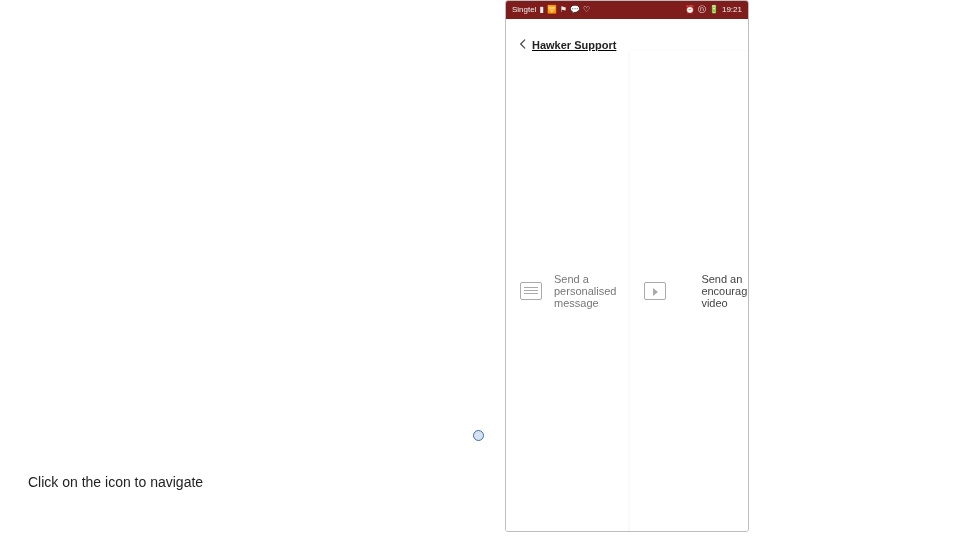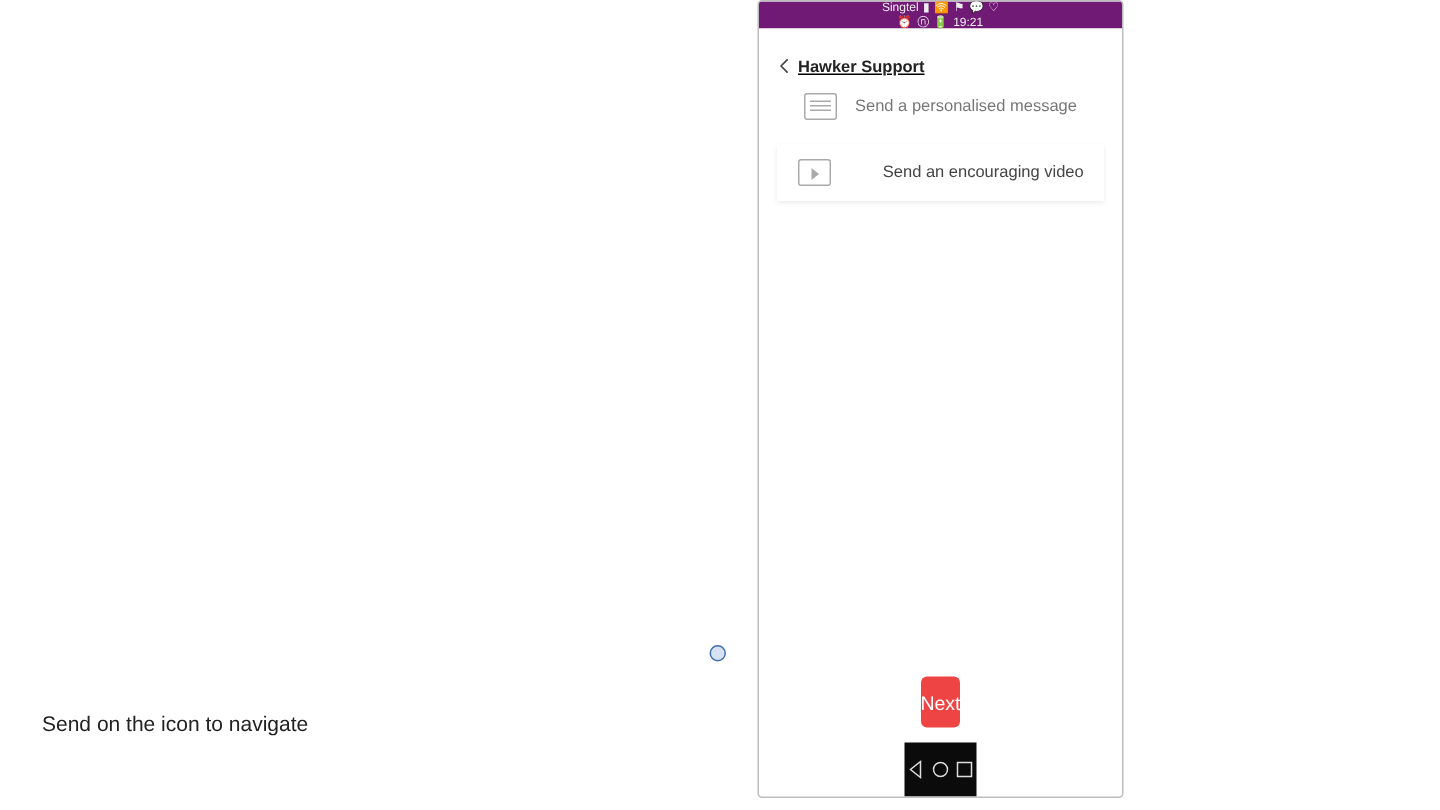--- a/index.html
+++ b/index.html
@@ -9,55 +9,55 @@
   
   .slide-title { position: absolute; left: 28px; top: 408px; font-size: 48px; font-weight: 400; letter-spacing: 2px; color: #111; }
   .slide-sub   { position: absolute; left: 28px; top: 474px; font-size: 14px; color: #222; }
 
   
   .dot { position: absolute; left: 473px; top: 430px; width: 11px; height: 11px; border-radius: 50%; border: 1.5px solid #3f6fb0; background: #d6e1f1; }
 
   
   .phone { position: absolute; left: 505px; top: 0; width: 244px; height: 532px; background: #fff; border: 1px solid #bdbdbd; border-radius: 3px; overflow: hidden; }
 
-  .statusbar { height: 18px; background: #701a75; color: #eee; display: flex; justify-content: space-between; align-items: center; padding: 0 6px; font-size: 8px; flex-direction: column; }
+  .statusbar { height: 18px; background: #7f1d1d; color: #eee; display: flex; justify-content: space-between; align-items: center; padding: 0 6px; font-size: 8px; }
   .statusbar .right { display: flex; gap: 3px; align-items: center; }
   .statusbar .left  { display: flex; gap: 3px; align-items: center; }
   .st-icon { display: inline-block; line-height: 1; }
 
   .topbar { height: 32px; display: flex; align-items: flex-end; gap: 2px; padding: 0 10px; background: #fff; text-decoration: underline; }
   .chev { width: 14px; height: 14px; }
   .topbar-title { font-size: 11px; font-weight: 700; color: #222; }
 
   .divider { height: 1px; background: #e2e2e2; }
 
   .row { display: flex; align-items: center; gap: 12px; padding: 10px 14px; background: #fff; }
   .row.selected { box-shadow: 0 1px 3px rgba(0,0,0,0.08); gap: 35px; }
   .row .thumb { width: 22px; height: 18px; border: 1px solid #aaa; border-radius: 2px; position: relative; flex: 0 0 auto; background:#fff; }
   .thumb.msg::after { content:""; position:absolute; left:3px; top:4px; width:14px; height:1px; background:#aaa; box-shadow: 0 3px 0 #aaa, 0 6px 0 #aaa; }
   .thumb.video::before { content:""; position:absolute; left:8px; top:5px; width:0; height:0; border-left:5px solid #aaa; border-top:4px solid transparent; border-bottom:4px solid transparent; }
   .row .label { font-size: 11px; color: #777; }
   .row.selected .label { color: #444; }
   .gap { height: 6px; background: #f2f2f2; }
 
-  .phone-body { display: flex; flex-direction: column; height: calc(100% - 18px - 32px); align-items: center; }
+  .phone-body { display: flex; flex-direction: row; height: calc(100% - 18px - 32px); }
   .content { flex: 1 1 auto; background: #fff; }
 
   .next-btn { margin: 10px 14px; height: 34px; background: #ef4444; color: #fff; border: none; border-radius: 4px; font-size: 13px; display:flex; align-items:center; justify-content:center; }
 
   .navbar { height: 36px; background: #0b0b0b; display: flex; align-items: center; justify-content: space-around; }
   .nav-icon { width: 16px; height: 16px; }
   .nav-icon svg { width: 100%; height: 100%; stroke: #ddd; fill: none; stroke-width: 1.5; }
 </style>
 </head>
 <body>
 
 <div class="stage">
 
-  <div class="slide-sub">Send on the icon to navigate</div>
+  <div class="slide-sub">Click on the icon to navigate</div>
   <div class="dot"></div>
 
   <div class="phone">
 
     <div class="statusbar">
       <div class="left">
         <span class="st-icon">Singtel</span>
         <span class="st-icon">▮</span>
         <span class="st-icon">🛜</span>
         <span class="st-icon">⚑</span>

